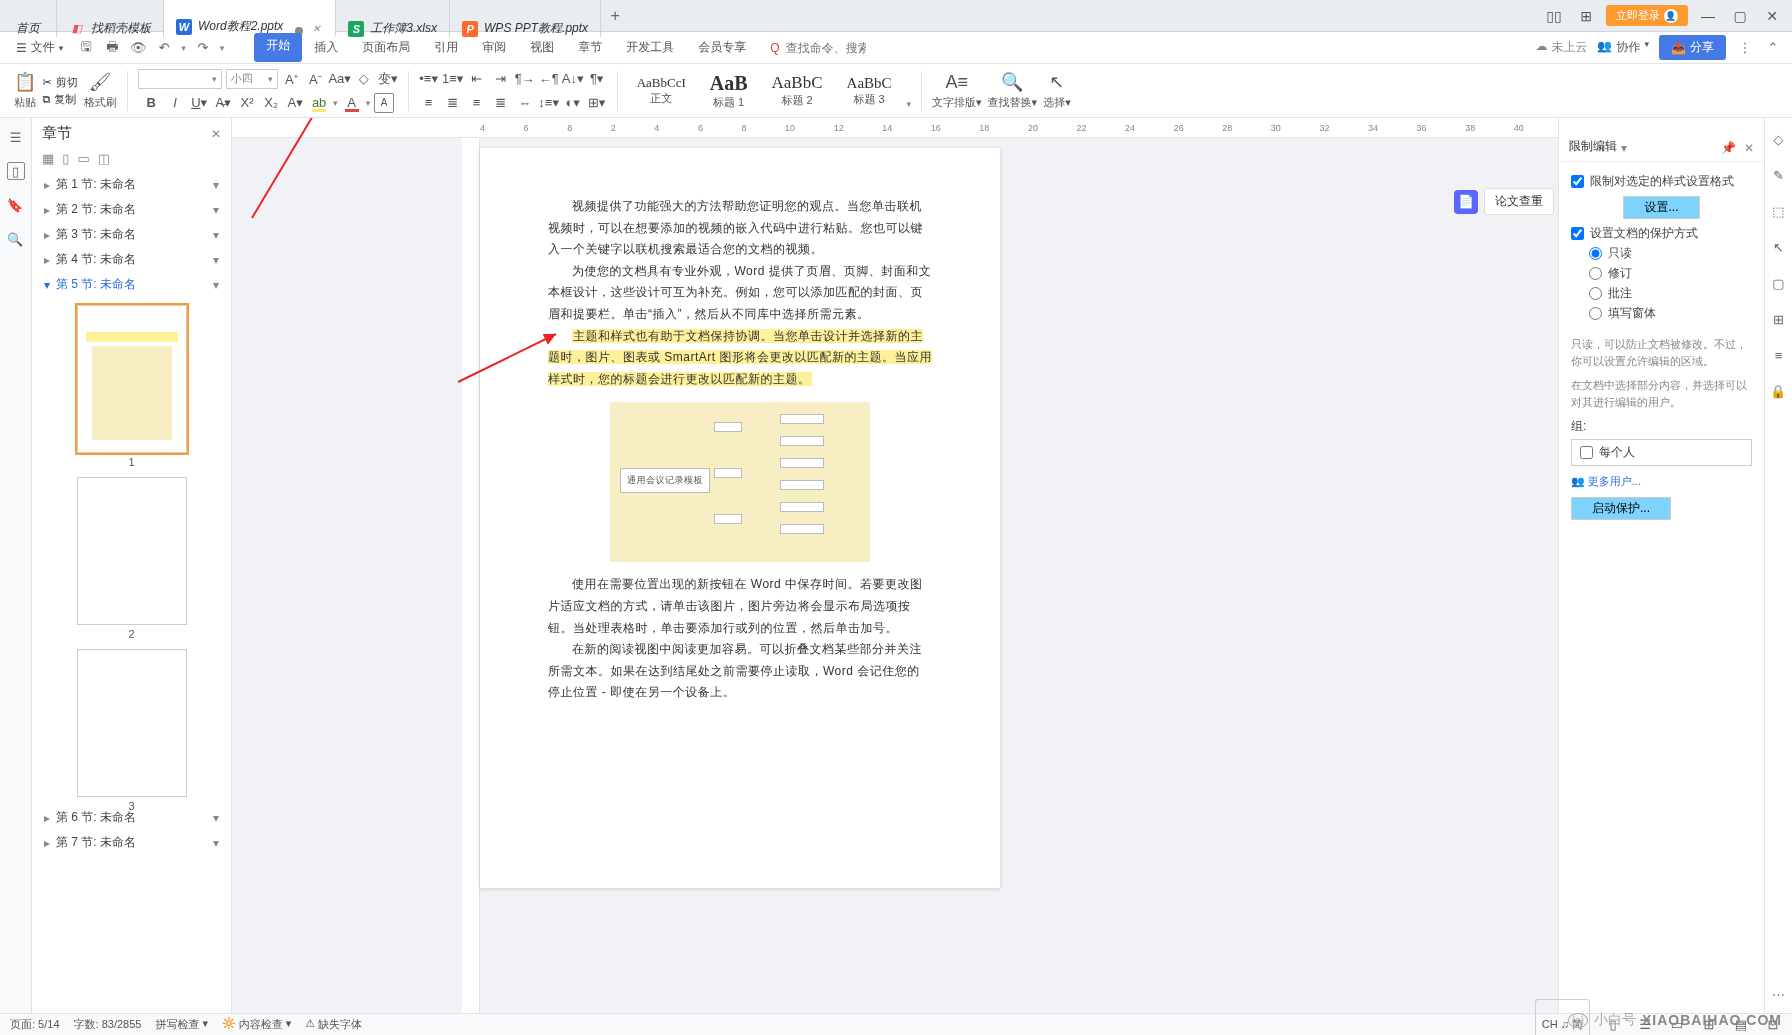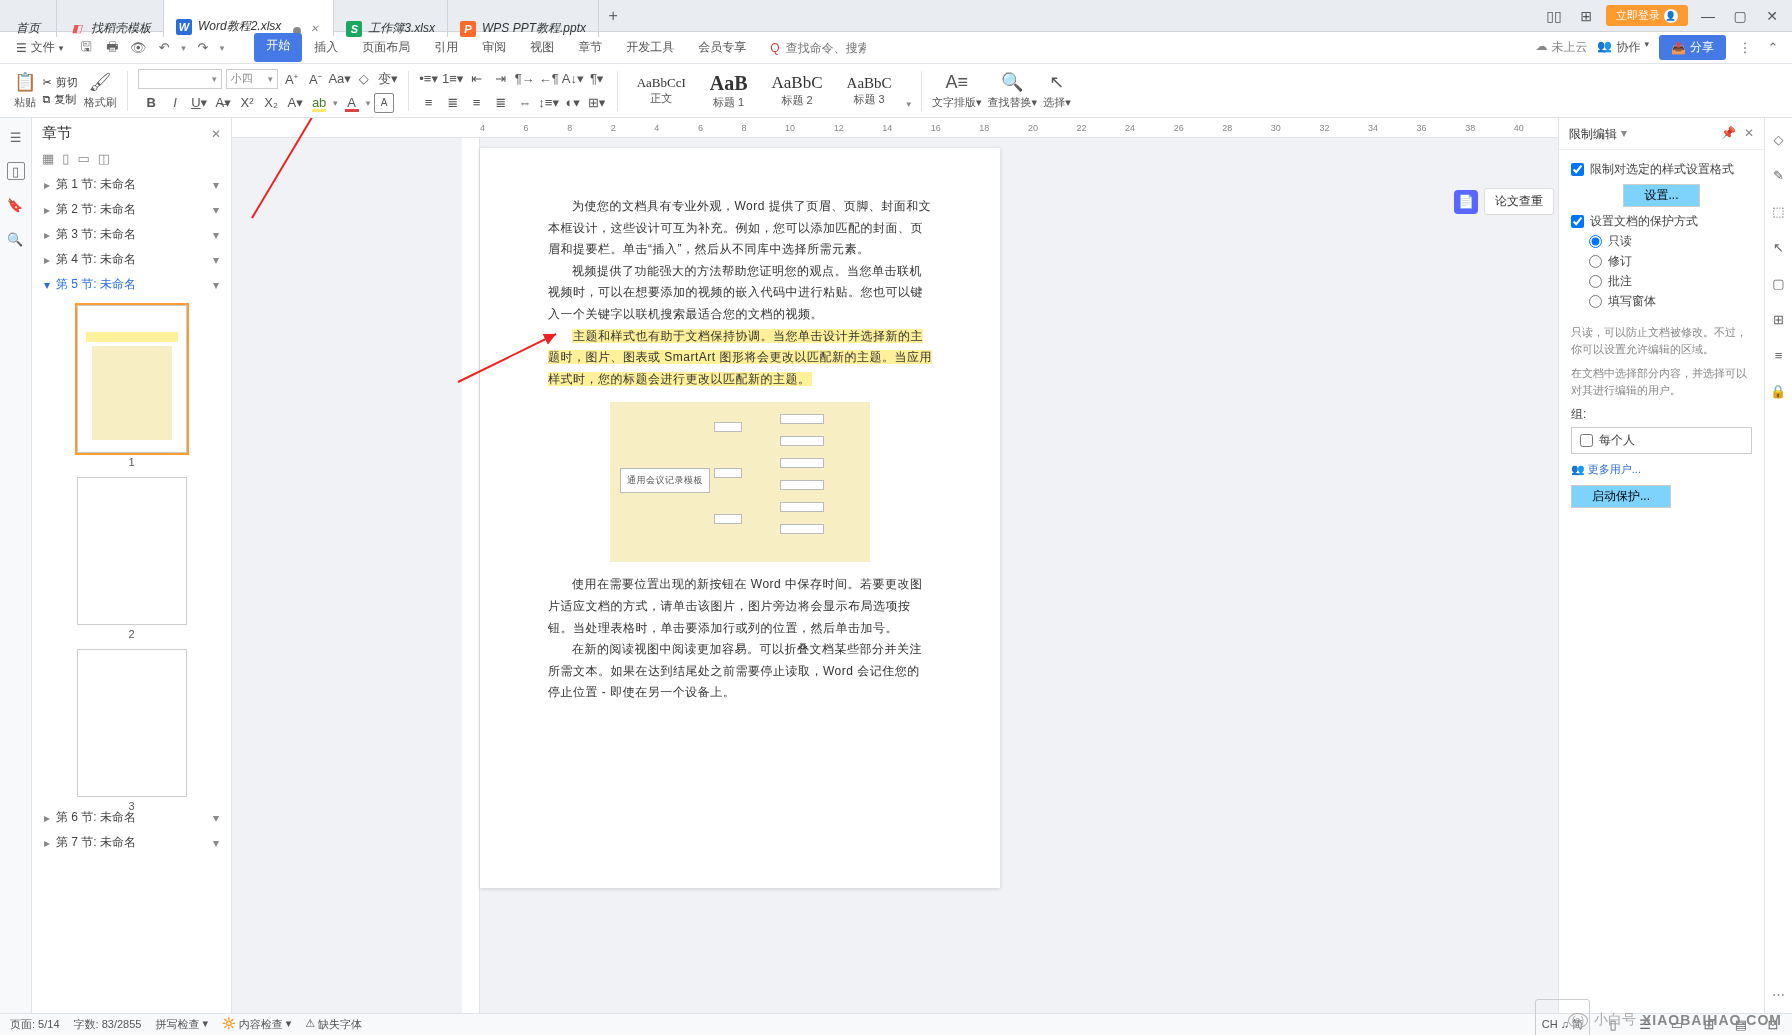--- a/index.html
+++ b/index.html
@@ -93,21 +93,21 @@
 
 .arrow { position:absolute; z-index:40; pointer-events:none;}
 
 
 .float-badge { position:absolute; right:210px; top:70px; display:flex; align-items:center; gap:6px;}
 .float-badge .ico-bx { width:24px; height:24px; background:#5a66ff; border-radius:4px; color:#fff; display:flex; align-items:center; justify-content:center; font-size:13px;}
 .float-badge .lbl { background:#fff; border:1px solid #ddd; padding:4px 10px; border-radius:3px; font-size:12px;}
 
 
 .rpanel { position:absolute; right:28px; top:118px; width:206px; bottom:22px; background:#fff; border-left:1px solid #e0e3e7; padding:6px 0; font-size:12px;}
-.rp-head { display:flex; align-items:flex-start; padding:2px 10px 6px; border-bottom:1px solid #eee;}
+.rp-head { display:flex; align-items:flex-end; padding:2px 10px 6px; border-bottom:1px solid #eee;margin-top:12px;}
 .rp-head .t { color:#333;}
 .rp-head .more{margin-left:4px; color:#888;}
 .rp-head .sp{margin-left:auto; display:flex; gap:8px; color:#888;}
 .rp-body { padding:8px 12px; color:#444;}
 .rp-body label { display:flex; align-items:center; gap:6px; margin:3px 0;}
 .rp-body .btn { border:1px solid #ccc; padding:2px 20px; background:#7dd3fc; cursor:pointer; font-size:12px;}
 .rp-body .desc { color:#888; font-size:11px; line-height:1.5; margin:8px 0;}
 .rp-body .link { color:#2a6edb; cursor:pointer; font-size:11px;}
 .rp-body input[type=checkbox],.rp-body input[type=radio]{margin:0;}
 .radio-group{padding-left:18px; margin-bottom:14px;}
@@ -126,21 +126,21 @@
 <div class="title-bar">
   <div class="tab home">
       <span>首页</span>
     </div>
   <div class="tab">
       <span class="tab-icon" style="color:#e55">◧</span>
       <span>找稻壳模板</span>
     </div>
   <div class="tab active">
       <span class="tab-icon" style="background:#2a6edb;color:#fff;border-radius:2px;font-weight:bold">W</span>
-      <span>Word教程2.xlsx</span>
+      <span>Word教程2.pptx</span>
       <span style="width:8px;height:8px;border-radius:50%;background:#888;margin-left:6px"></span>
       <span class="tab-close">✕</span>
     </div>
   <div class="tab">
       <span class="tab-icon" style="background:#1aa85f;color:#fff;border-radius:2px;font-weight:bold">S</span>
       <span>工作簿3.xlsx</span>
     </div>
   <div class="tab">
       <span class="tab-icon" style="background:#ff6a2b;color:#fff;border-radius:2px;font-weight:bold">P</span>
       <span>WPS PPT教程.pptx</span>
@@ -438,22 +438,22 @@
   <svg class="arrow" style="left:220px;top:210px;width:110px;height:60px">
       <defs>
         <marker id="ah2" markerWidth="8" markerHeight="8" refX="6" refY="3" orient="auto">
           <path d="M0,0 L6,3 L0,6 Z" fill="#e22"></path>
         </marker>
       </defs>
       <line x1="6" y1="54" x2="104" y2="6" stroke="#e22" stroke-width="2" marker-end="url(#ah2)"></line>
     </svg>
 
   <div class="page">
+    <p>视频提供了功能强大的方法帮助您证明您的观点。当您单击联机视频时，可以在想要添加的视频的嵌入代码中进行粘贴。您也可以键入一个关键字以联机搜索最适合您的文档的视频。</p>
     <p>为使您的文档具有专业外观，Word 提供了页眉、页脚、封面和文本框设计，这些设计可互为补充。例如，您可以添加匹配的封面、页眉和提要栏。单击“插入”，然后从不同库中选择所需元素。</p>
-    <p>视频提供了功能强大的方法帮助您证明您的观点。当您单击联机视频时，可以在想要添加的视频的嵌入代码中进行粘贴。您也可以键入一个关键字以联机搜索最适合您的文档的视频。</p>
     <p><span class="hl-text">主题和样式也有助于文档保持协调。当您单击设计并选择新的主题时，图片、图表或 SmartArt 图形将会更改以匹配新的主题。当应用样式时，您的标题会进行更改以匹配新的主题。</span></p>
     <div class="diagram">
       <div class="node" style="left:10px;top:66px">通用会议记录模板</div>
       <div class="node" style="left:104px;top:20px;width:28px;height:10px"></div>
       <div class="node" style="left:104px;top:66px;width:28px;height:10px"></div>
       <div class="node" style="left:104px;top:112px;width:28px;height:10px"></div>
       <div class="node" style="left:170px;top:12px;width:44px;height:10px"></div>
       <div class="node" style="left:170px;top:34px;width:44px;height:10px"></div>
       <div class="node" style="left:170px;top:56px;width:44px;height:10px"></div>
       <div class="node" style="left:170px;top:78px;width:44px;height:10px"></div>

